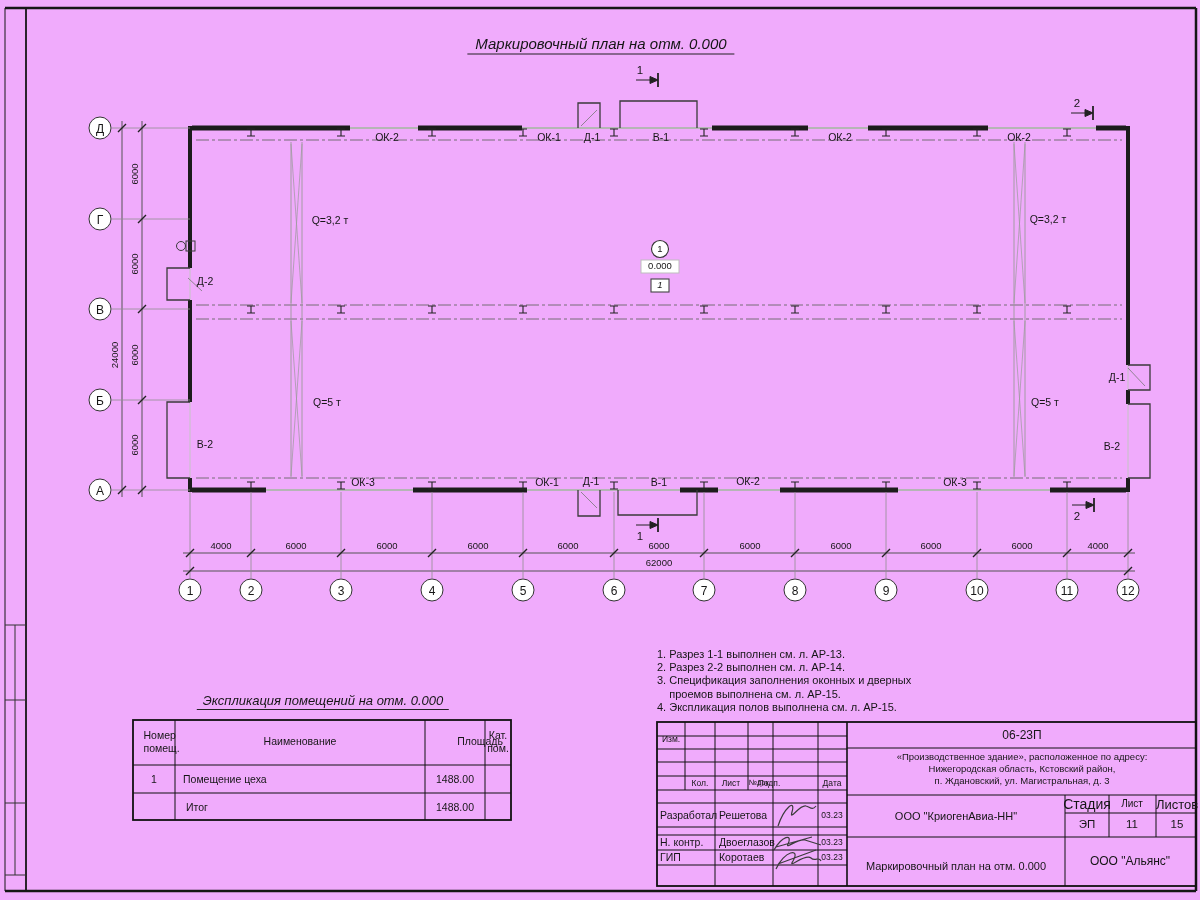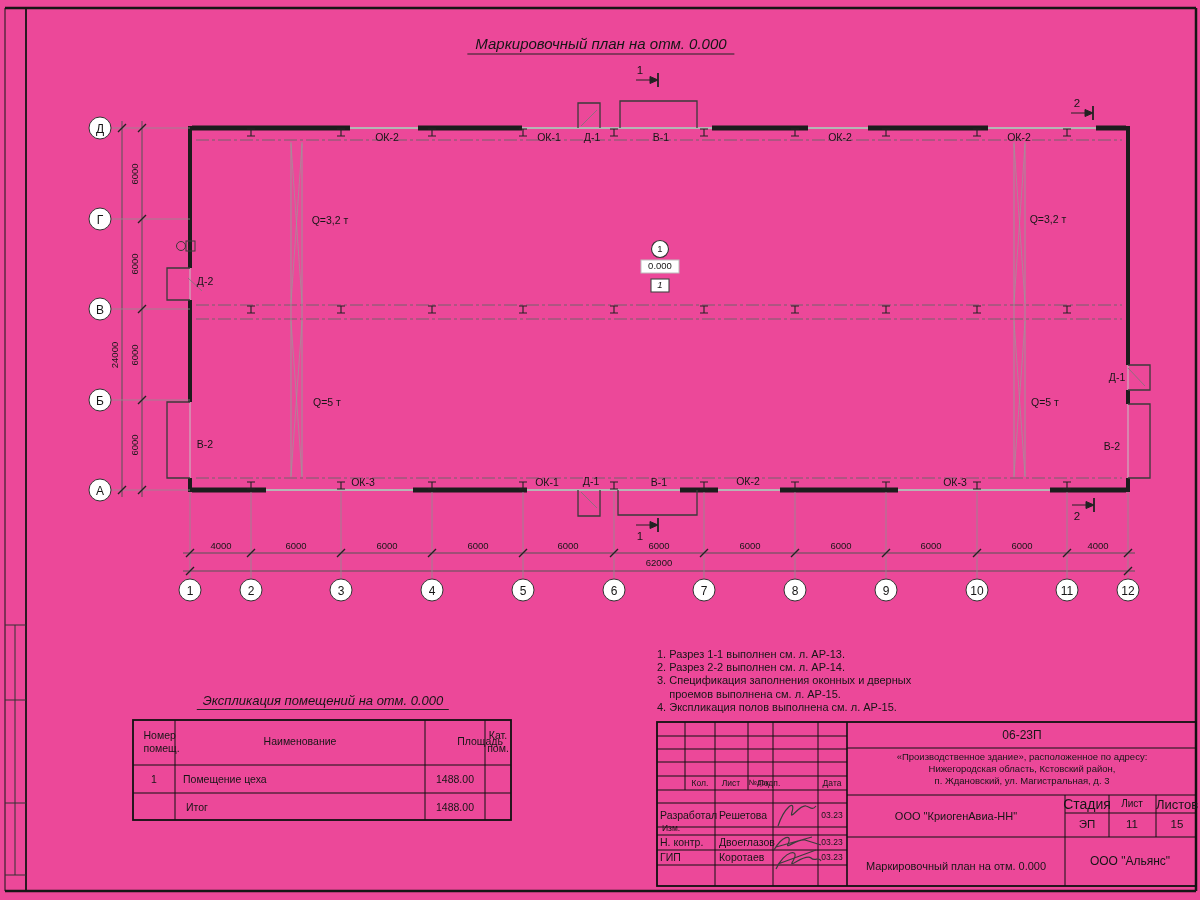--- a/index.html
+++ b/index.html
@@ -1,16 +1,16 @@
 <!DOCTYPE html>
 <html><head>
 <meta charset="utf-8">
 <style>
   html,body{margin:0;padding:0;background:#888;}
-  .sheet{position:relative;width:1200px;height:900px;background:#ec4899;overflow:hidden;
+  .sheet{position:relative;width:1200px;height:900px;background:#f0abfc;overflow:hidden;
          font-family:"Liberation Sans","DejaVu Sans",sans-serif;color:#161616;text-decoration:underline;}
   .sheet svg{position:absolute;left:0;top:0;}
   .lbl{position:absolute;transform:translate(-50%,-50%);white-space:nowrap;font-size:10.5px;line-height:1;}
   .sm{font-size:9.5px;}
   .xs{font-size:8.5px;}
   .lbl-left{position:absolute;transform:translateY(-50%);white-space:nowrap;font-size:10.5px;line-height:1;}
   .rot{transform:translate(-50%,-50%) rotate(-90deg);}
   .bub{position:absolute;width:23px;height:23px;border:1.2px solid #333;border-radius:50%;
        background:#fff;display:flex;align-items:center;justify-content:center;
        font-size:12px;transform:translate(-50%,-50%);box-sizing:border-box;line-height:1;}
@@ -230,21 +230,21 @@
   <span class="lbl" style="left:956px;top:816px;font-size:11px">ООО "КриогенАвиа-НН"</span>
   <span class="lbl" style="left:1087px;top:804px;font-size:14px">Стадия</span>
   <span class="lbl" style="left:1132px;top:804px;font-size:10px">Лист</span>
   <span class="lbl" style="left:1177px;top:804px;font-size:13px">Листов</span>
   <span class="lbl" style="left:1087px;top:825px;font-size:11.5px">ЭП</span>
   <span class="lbl" style="left:1132px;top:825px;font-size:11.5px">11</span>
   <span class="lbl" style="left:1177px;top:825px;font-size:11.5px">15</span>
   <span class="lbl" style="left:956px;top:866px;font-size:11px">Маркировочный план на отм. 0.000</span>
   <span class="lbl" style="left:1130px;top:861px;font-size:12px">ООО "Альянс"</span>
 
-  <span class="lbl xs" style="left:671px;top:828px">Изм.</span>
+  <span class="lbl xs" style="left:671px;top:739px">Изм.</span>
   <span class="lbl xs" style="left:700px;top:783px">Кол.</span>
   <span class="lbl xs" style="left:731px;top:783px">Лист</span>
   <span class="lbl" style="left:760px;top:783px;font-size:7.5px">№док.</span>
   <span class="lbl xs" style="left:769px;top:783px">Подп.</span>
   <span class="lbl xs" style="left:832px;top:783px">Дата</span>
 
   <span class="lbl-left xs" style="left:660px;top:815px">Разработал</span>
   <span class="lbl-left xs" style="left:719px;top:815px">Решетова</span>
   <span class="lbl" style="left:832px;top:815px;font-size:8.5px">03.23</span>
   <span class="lbl-left xs" style="left:660px;top:842px">Н. контр.</span>

